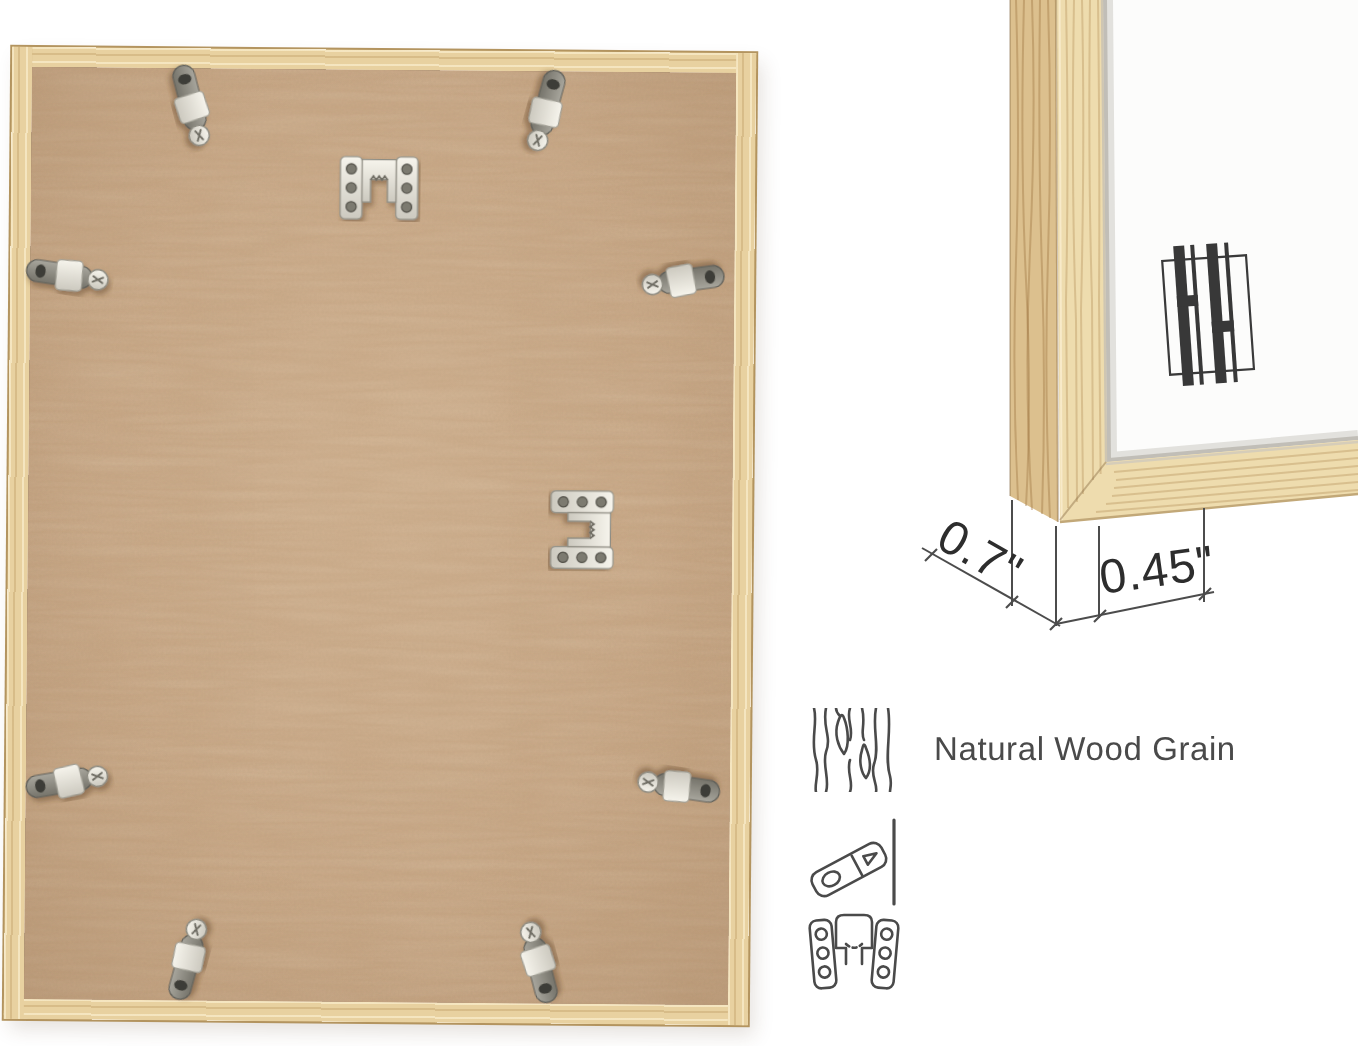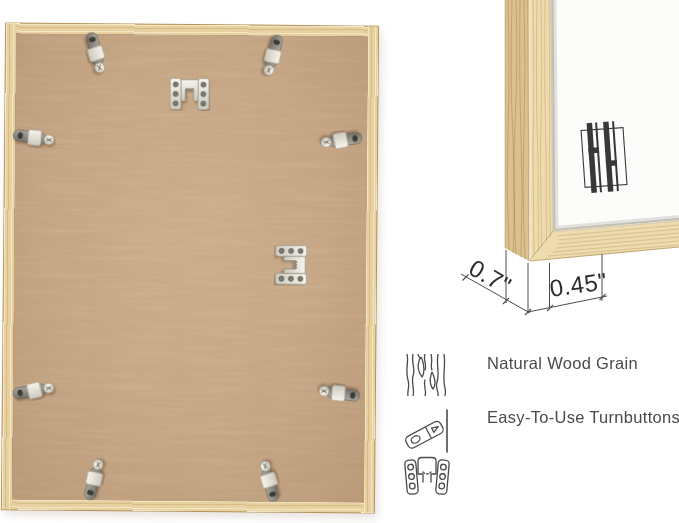--- a/index.html
+++ b/index.html
@@ -27,21 +27,21 @@
   .tb{width:46px;height:20px;}
   .hg{width:42px;height:34px;}
 
   
   .corner-view{position:absolute;left:440px;top:0;width:239px;height:330px;}
   .dim-text{font-family:"Liberation Sans",sans-serif;font-size:24px;font-weight:400;
             fill:#2d2d2d;letter-spacing:.5px;}
 
   
   .features{position:absolute;left:403px;top:352px;width:268px;}
-  .feature-row{position:absolute;left:0;display:flex;align-items:flex-start;gap:20px;}
+  .feature-row{position:absolute;left:0;display:flex;align-items:center;}
   .feature-row .icon-box{width:52px;display:flex;justify-content:flex-start;align-items:center;}
   .feature-label{margin-left:12px;font-size:16.5px;color:#4a4a4a;letter-spacing:.3px;white-space:nowrap;}
   .fi{stroke:#4a4a4a;fill:none;stroke-width:1.3;stroke-linecap:round;stroke-linejoin:round;}
 </style>
 </head>
 <body>
 
 <svg width="0" height="0" style="position:absolute" aria-hidden="true">
   <defs>
     <linearGradient id="metalDark" x1="0" y1="0" x2="0" y2="1">
@@ -240,21 +240,20 @@
         <svg width="50" height="46" viewBox="0 0 50 46" class="fi">
           <path d="M44,2 V44" stroke-width="1.6"></path>
           <g transform="rotate(-28 21 27)">
             <rect x="2" y="20.5" width="39" height="13" rx="4.5"></rect>
             <path d="M26,21.5 V33"></path>
             <ellipse cx="11.5" cy="27" rx="4.6" ry="3.4"></ellipse>
             <path d="M31,24.5 l6.5,1.8 -6.5,3 z"></path>
           </g>
         </svg>
       </div>
-      <span class="feature-label">Easy-To-Use Turnbuttons</span>
     </div>
 
     <div class="feature-row" style="top:103px">
       <div class="icon-box">
         <svg width="48" height="44" viewBox="0 0 48 44" class="fi">
           <g transform="rotate(-5 9 22)">
             <rect x="3" y="5" width="11" height="34" rx="3.5"></rect>
             <circle cx="8.5" cy="12" r="2.8"></circle>
               <circle cx="8.5" cy="21.5" r="2.8"></circle>
               <circle cx="8.5" cy="31" r="2.8"></circle>

